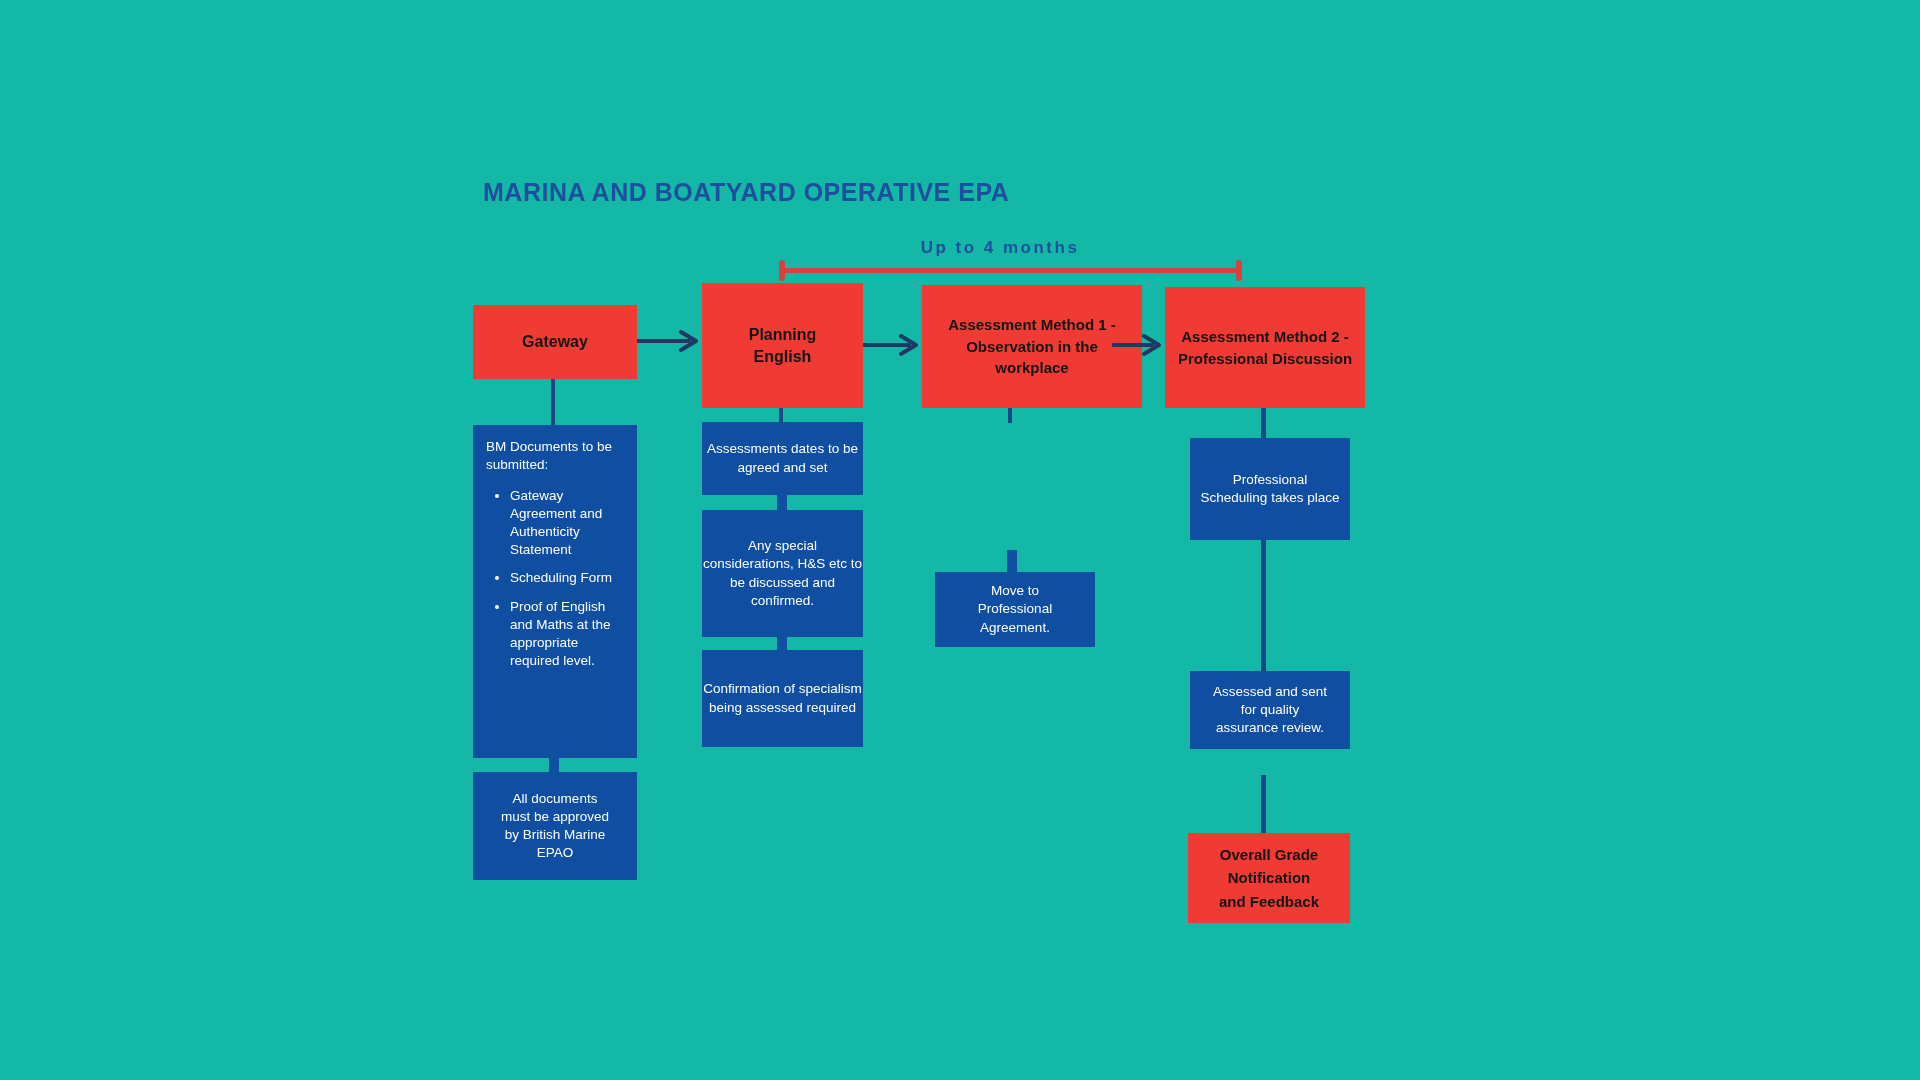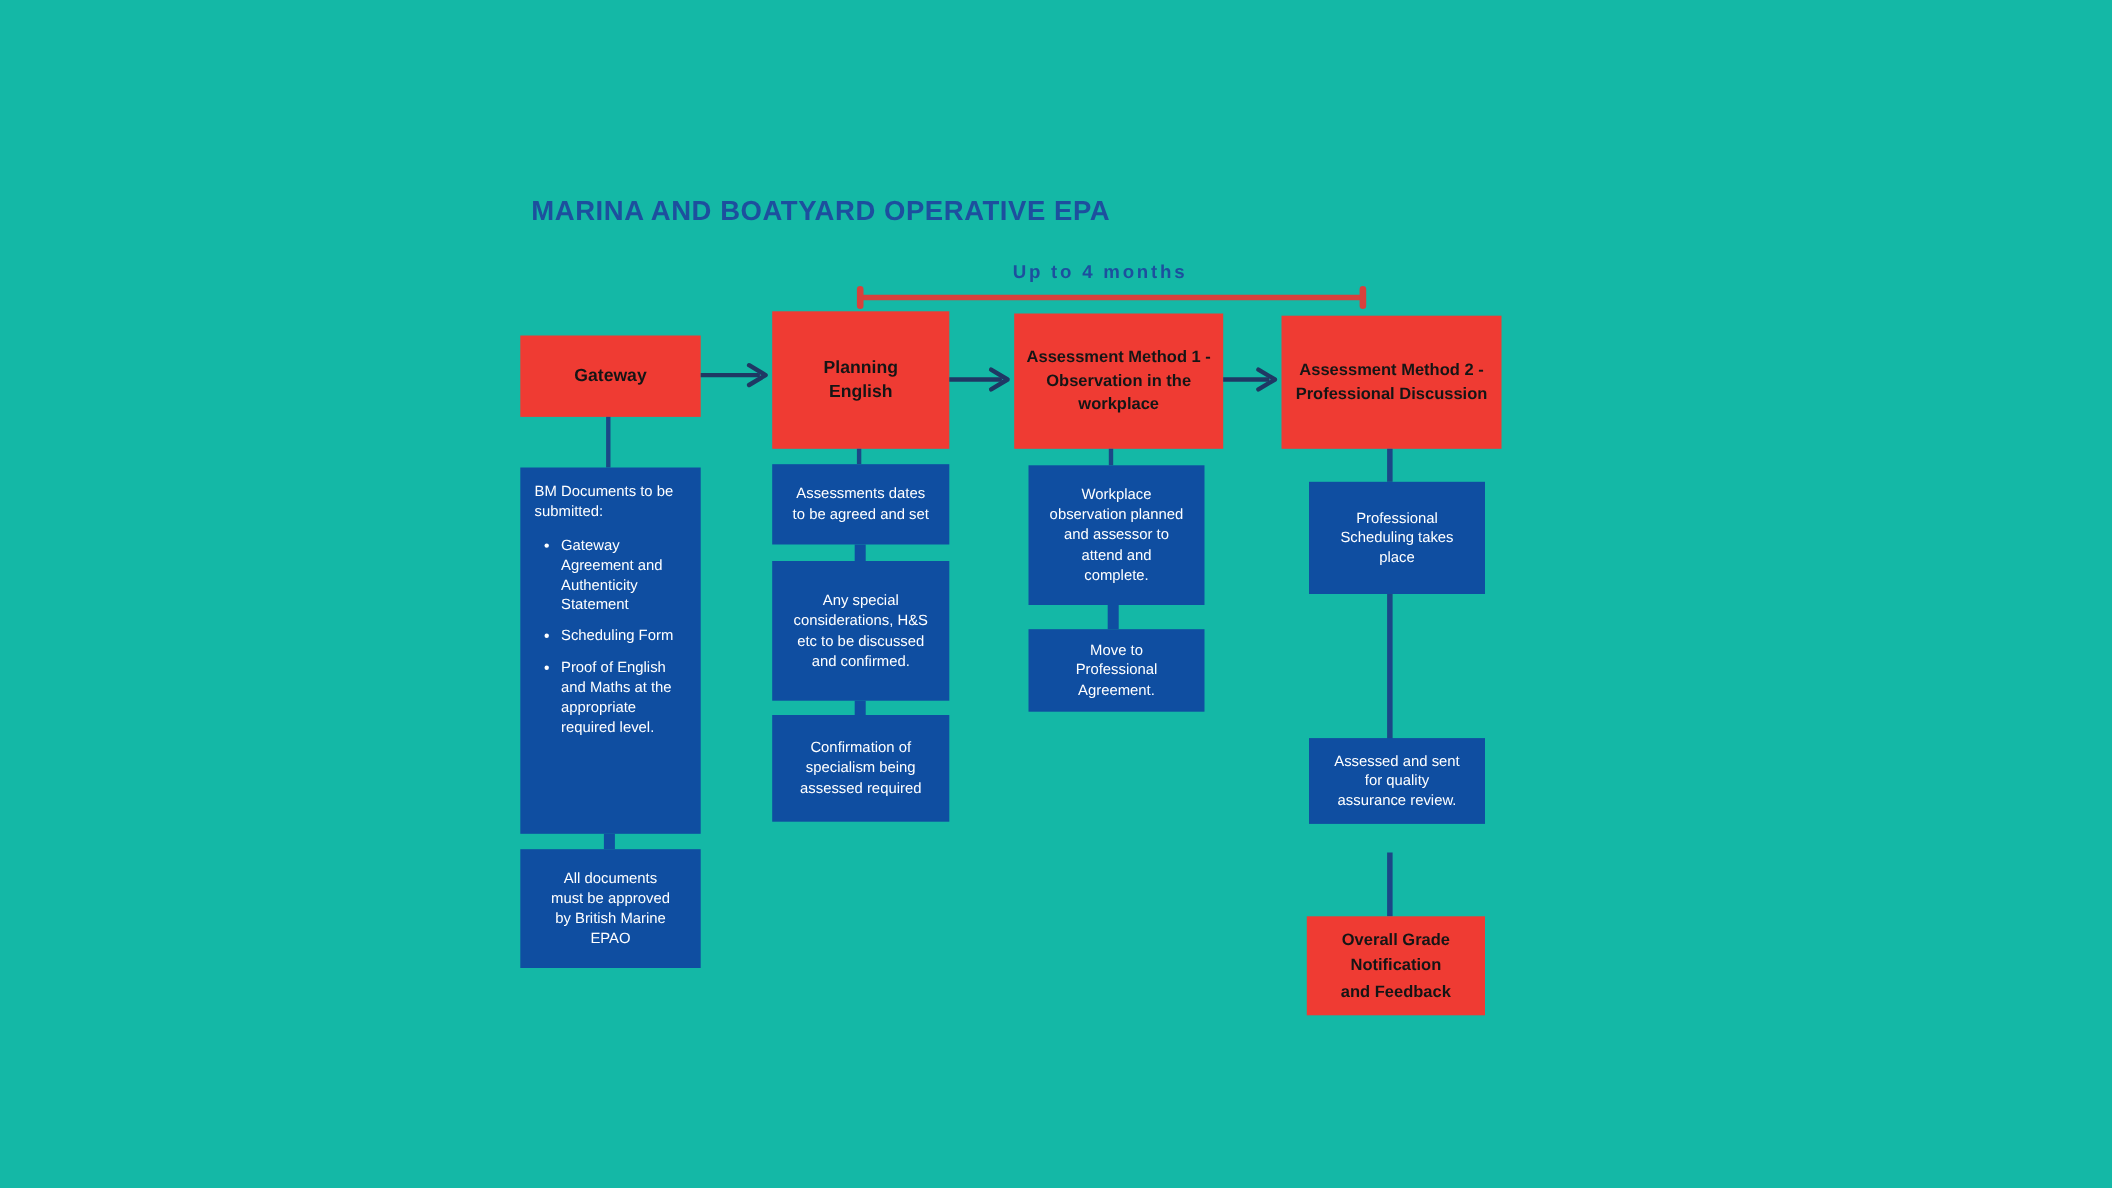--- a/index.html
+++ b/index.html
@@ -21,26 +21,26 @@
 
   .timeline-label{position:absolute;left:895px;top:238px;width:210px;text-align:center;
     font-size:17px;font-weight:bold;color:var(--title_blue);letter-spacing:2.5px;}
   .bracket-line{position:absolute;left:782px;top:268px;width:458px;height:5px;background:var(--bracket_red);border-radius:2px;}
   .bracket-cap{position:absolute;top:260px;width:6px;height:21px;background:var(--bracket_red);border-radius:3px;}
   .cap-left{left:779px;}
   .cap-right{left:1236px;}
 
   .node{position:absolute;display:flex;align-items:center;justify-content:center;text-align:center;}
   .red-node{background:var(--red);color:var(--heading_text);font-weight:bold;}
-  .blue-node{background:var(--blue);color:var(--box_text);font-size:13.5px;line-height:1.34;padding:6px 17px;}
+  .blue-node{background:var(--blue);color:var(--box_text);font-size:13.5px;line-height:1.34;padding:6px 0;}
 
   .hdr-gateway{left:473px;top:305px;width:164px;height:74px;font-size:16px;}
   .hdr-planning{left:702px;top:283px;width:161px;height:125px;font-size:16px;line-height:1.35;}
   .hdr-planning .inner{max-width:90px;}
-  .hdr-am1{left:922px;top:285px;width:190px;height:123px;font-size:15px;line-height:1.45;padding:4px 10px;}
+  .hdr-am1{left:922px;top:285px;width:220px;height:123px;font-size:15px;line-height:1.45;padding:4px 10px;}
   .hdr-am2{left:1165px;top:287px;width:200px;height:121px;font-size:15px;line-height:1.45;padding:4px 8px;}
   .hdr-grade{left:1188px;top:833px;width:162px;height:90px;font-size:15px;line-height:1.55;}
   .hdr-grade .inner{max-width:112px;}
 
   .docs-box{left:473px;top:425px;width:164px;height:333px;display:block;text-align:left;padding:13px 6px 0 13px;}
   .docs-intro{margin-bottom:13px;}
   .docs-list{list-style:disc;padding-left:24px;max-width:132px;}
   .docs-list li{margin-bottom:10px;}
 
   .approval-box{left:473px;top:772px;width:164px;height:108px;}
@@ -136,23 +136,20 @@
   <div class="conn c-pl1"></div>
   <div class="node blue-node pl-b2">
     <span class="inner">Any special considerations, H&amp;S etc to be discussed and confirmed.</span>
   </div>
   <div class="conn c-pl2"></div>
   <div class="node blue-node pl-b3">
     <span class="inner">Confirmation of specialism being assessed required</span>
   </div>
 
   <div class="vline l-am1"></div>
-  <div class="node blue-node am1-b1">
-    <span class="inner">Workplace observation planned and assessor to attend and complete.</span>
-  </div>
   <div class="conn c-am1"></div>
   <div class="node blue-node am1-b2">
     <span class="inner">Move to Professional Agreement.</span>
   </div>
 
   <div class="vline l-am2a"></div>
   <div class="node blue-node am2-b1">
     <span class="inner">Professional Scheduling takes place</span>
   </div>
   <div class="vline l-am2b"></div>

